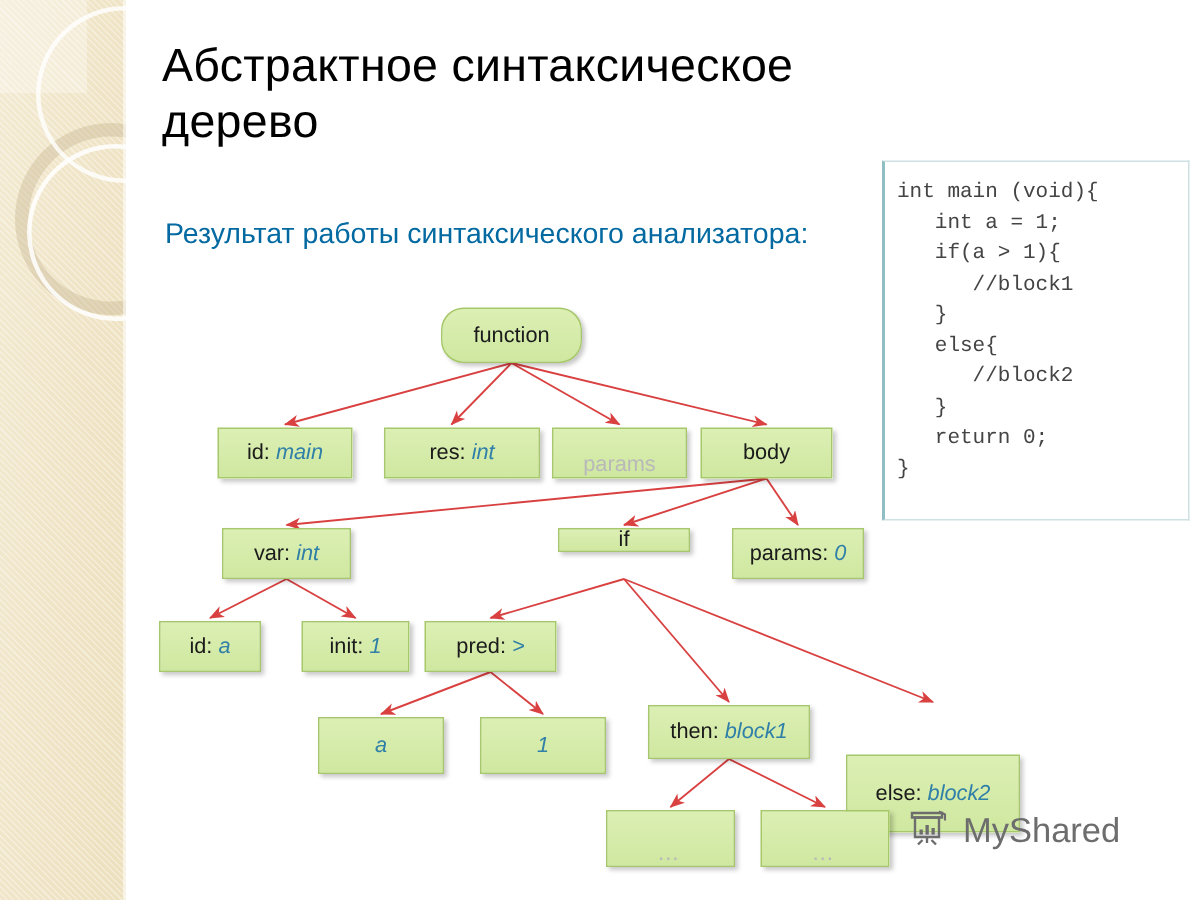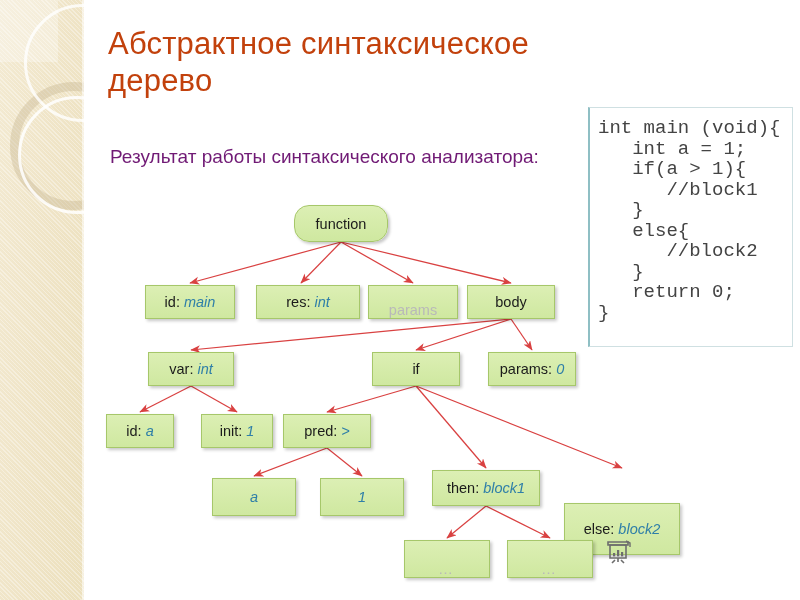--- a/index.html
+++ b/index.html
@@ -33,43 +33,43 @@
   #sidebar .ring.r3{left:18px;top:96px;width:118px;height:118px;border:3px solid rgba(255,255,255,.85);}
   #sidebar .edge{
     position:absolute;right:0;top:0;width:2px;height:600px;
     background:rgba(255,255,255,.55);
   }
 
   
   #title{
     position:absolute;left:108px;top:26px;width:500px;
     font-size:31px;line-height:1.18;font-weight:400;
-    color:#c2410c;letter-spacing:.2px;
+    color:#000000;letter-spacing:.2px;
   }
   #subtitle{
     position:absolute;left:110px;top:144px;width:430px;
     font-size:19px;line-height:1.35;font-weight:400;
-    color:#701a75;
+    color:#0369a1;
   }
 
   
   #code-panel{
     position:absolute;left:588px;top:107px;width:205px;height:240px;
     border-left:2px solid #8fbfc4;
     border-top:1px solid #cfe0e2;
     border-right:1px solid #cfe0e2;
     border-bottom:1px solid #cfe0e2;
     background:#ffffff;
     box-sizing:border-box;
     padding:10px 6px 0 8px;
   }
   #code-panel pre{
     margin:0;
     font-family:"Liberation Mono","DejaVu Sans Mono",monospace;
-    font-size:19px;line-height:20.5px;color:#444444;
+    font-size:14px;line-height:20.5px;color:#444444;
     white-space:pre;
   }
 
   
   #tree{position:absolute;left:0;top:0;width:800px;height:600px;}
   #arrows{position:absolute;left:0;top:0;width:800px;height:600px;}
   .node{
     position:absolute;box-sizing:border-box;
     background:linear-gradient(180deg,#dcefb4 0%,#cfe8a0 100%);
     border:1px solid #a6c76a;
@@ -159,21 +159,21 @@
       <div class="node dim" style="left: 368px; top: 285px; width: 90px; height: 34px;">
         <b>params</b>
       </div>
       <div class="node" style="left: 467px; top: 285px; width: 88px; height: 34px;">
         <b>body</b>
       </div>
       <div class="node" style="left: 148px; top: 352px; width: 86px; height: 34px;">
         <b>var:</b>
         <span class="val">int</span>
       </div>
-      <div class="node" style="left: 372px; top: 352px; width: 88px; height: 34px;">
+      <div class="node" style="left: 372px; top: 352px; width: 88px; height: 16px;">
         <b>if</b>
       </div>
       <div class="node" style="left: 488px; top: 352px; width: 88px; height: 34px;">
         <b>params:</b>
         <span class="val">0</span>
       </div>
       <div class="node" style="left: 106px; top: 414px; width: 68px; height: 34px;">
         <b>id:</b>
         <span class="val">a</span>
       </div>
@@ -214,13 +214,14 @@
       <path d="M4 4 h20 v3 h-20 z" fill="none" stroke="#6d6d6d" stroke-width="1.6"></path>
       <path d="M6 7 h16 v13 h-16 z" fill="none" stroke="#6d6d6d" stroke-width="1.6"></path>
       <rect x="9" y="15" width="2.2" height="3.4" fill="#6d6d6d"></rect>
       <rect x="13" y="12" width="2.2" height="6.4" fill="#6d6d6d"></rect>
       <rect x="17" y="14" width="2.2" height="4.4" fill="#6d6d6d"></rect>
       <path d="M14 20 v4" stroke="#6d6d6d" stroke-width="1.6"></path>
       <path d="M8 25 l3-3 M20 25 l-3-3" stroke="#6d6d6d" stroke-width="1.6"></path>
       <path d="M22 3 l4 2 v4" fill="none" stroke="#6d6d6d" stroke-width="1.4"></path>
     </svg>
   </span>
+  <span>MyShared</span>
 </div>
 
 </body></html>

